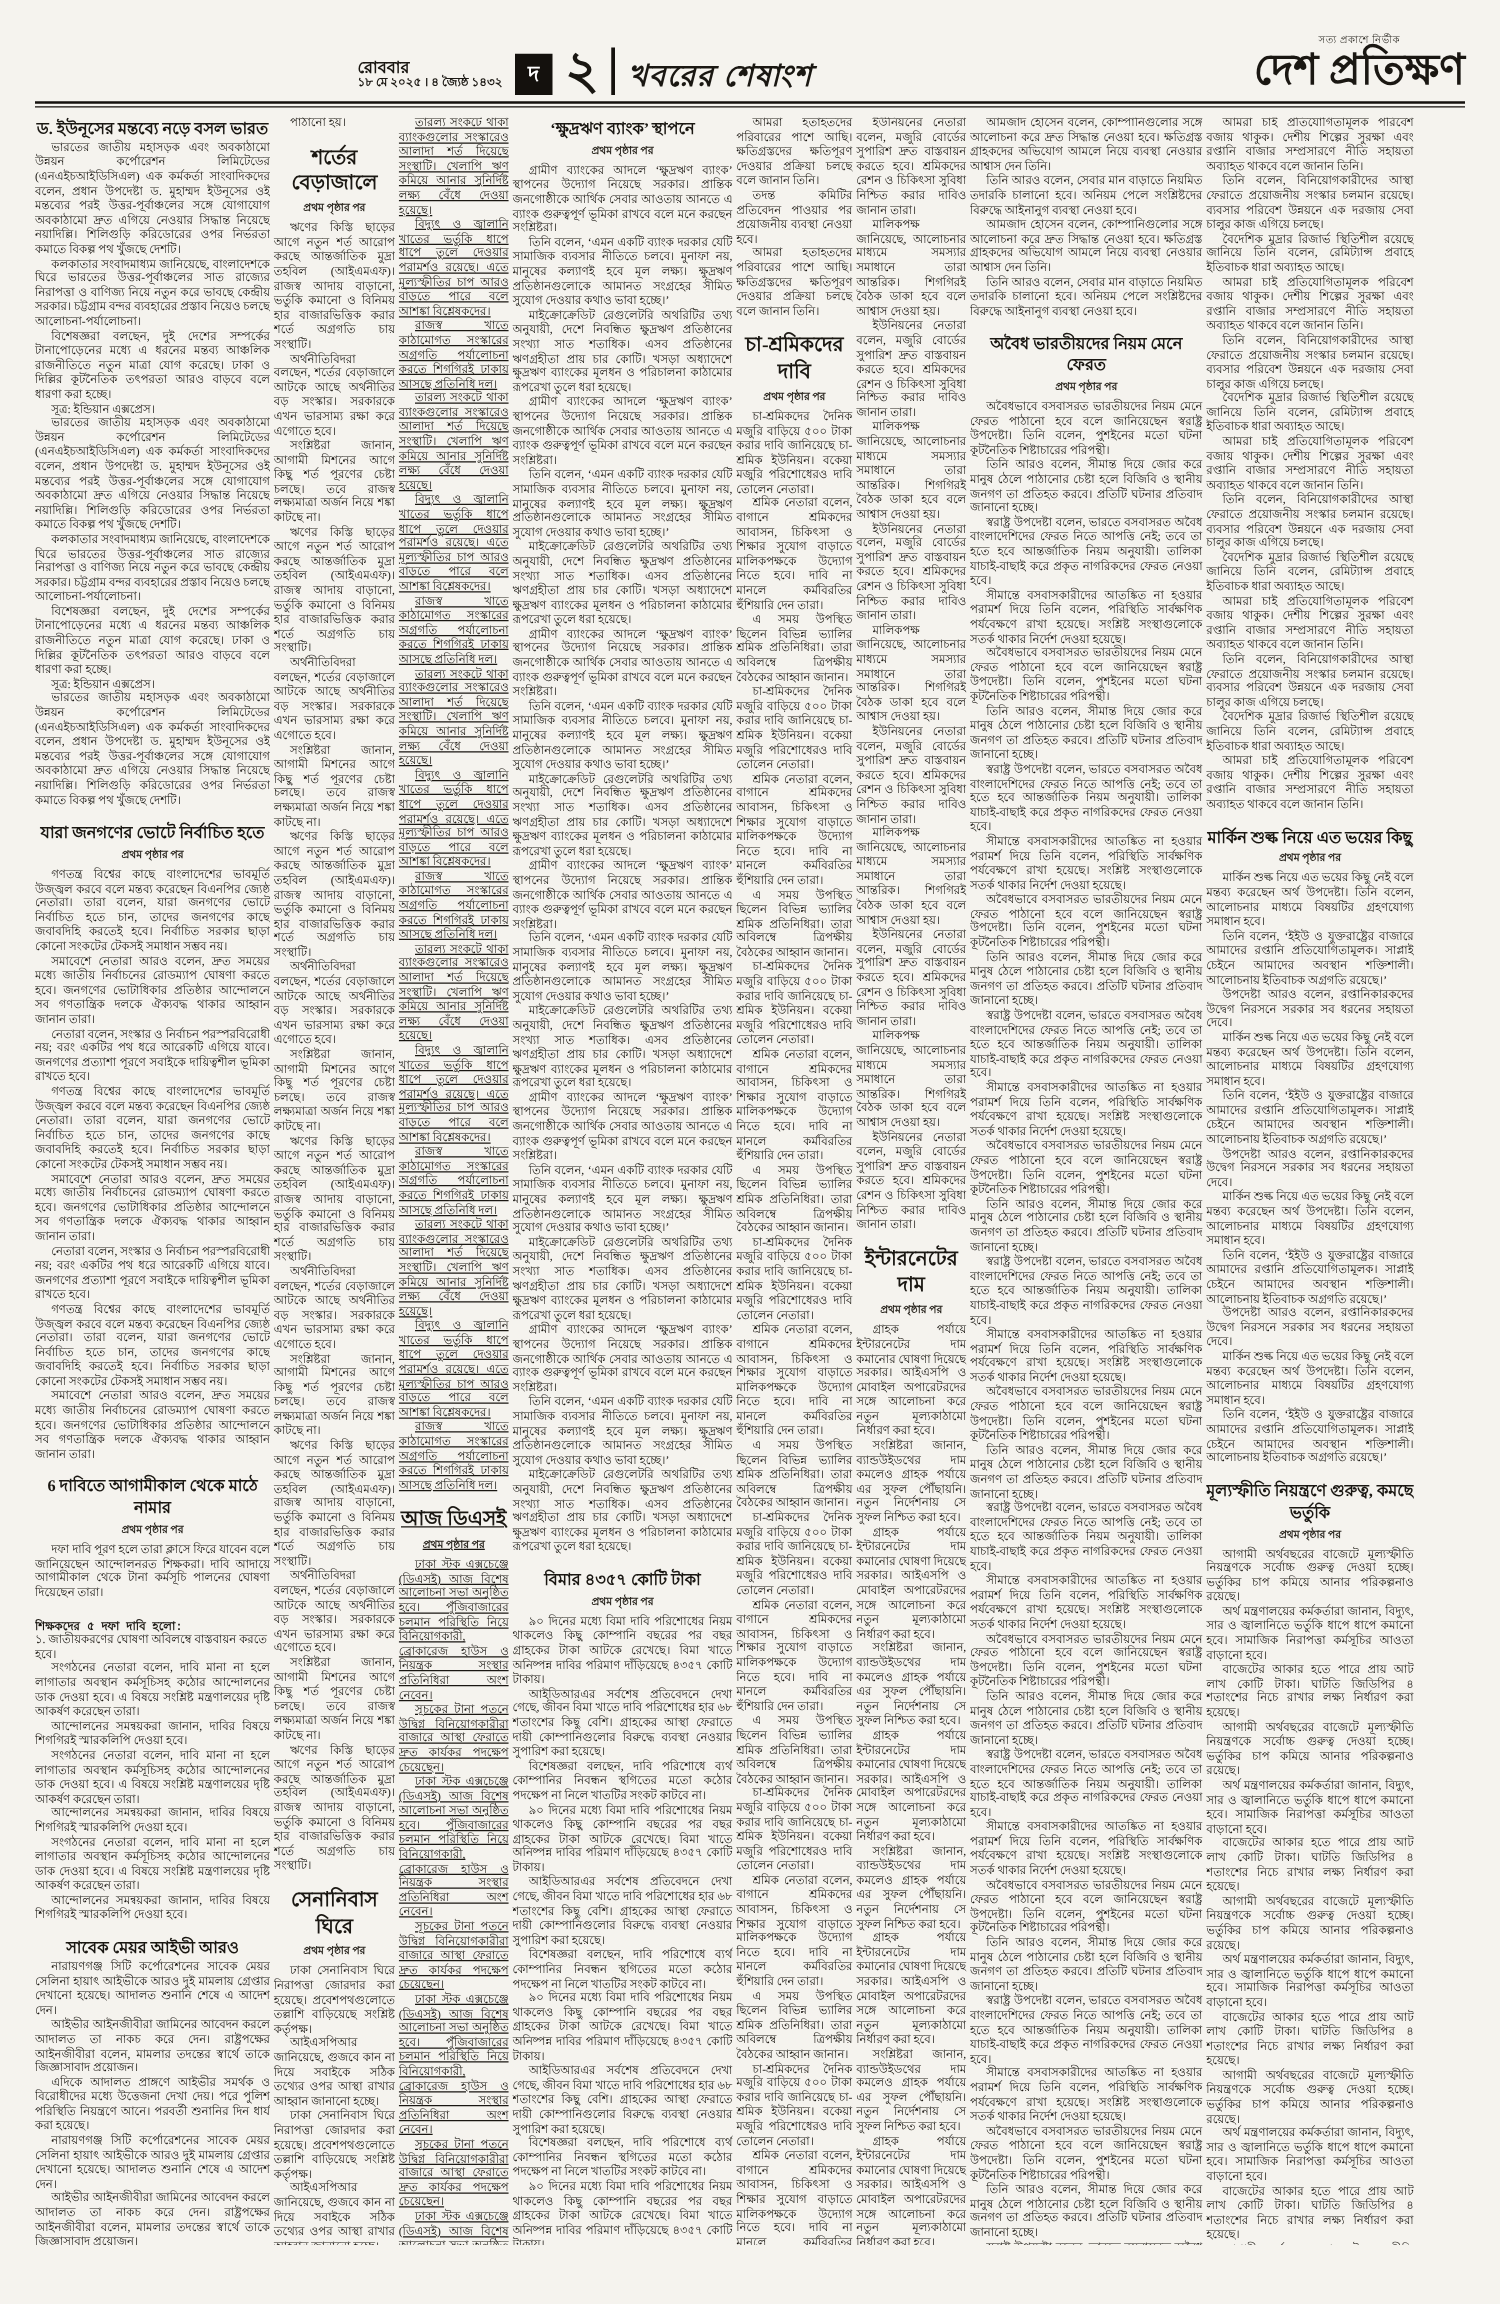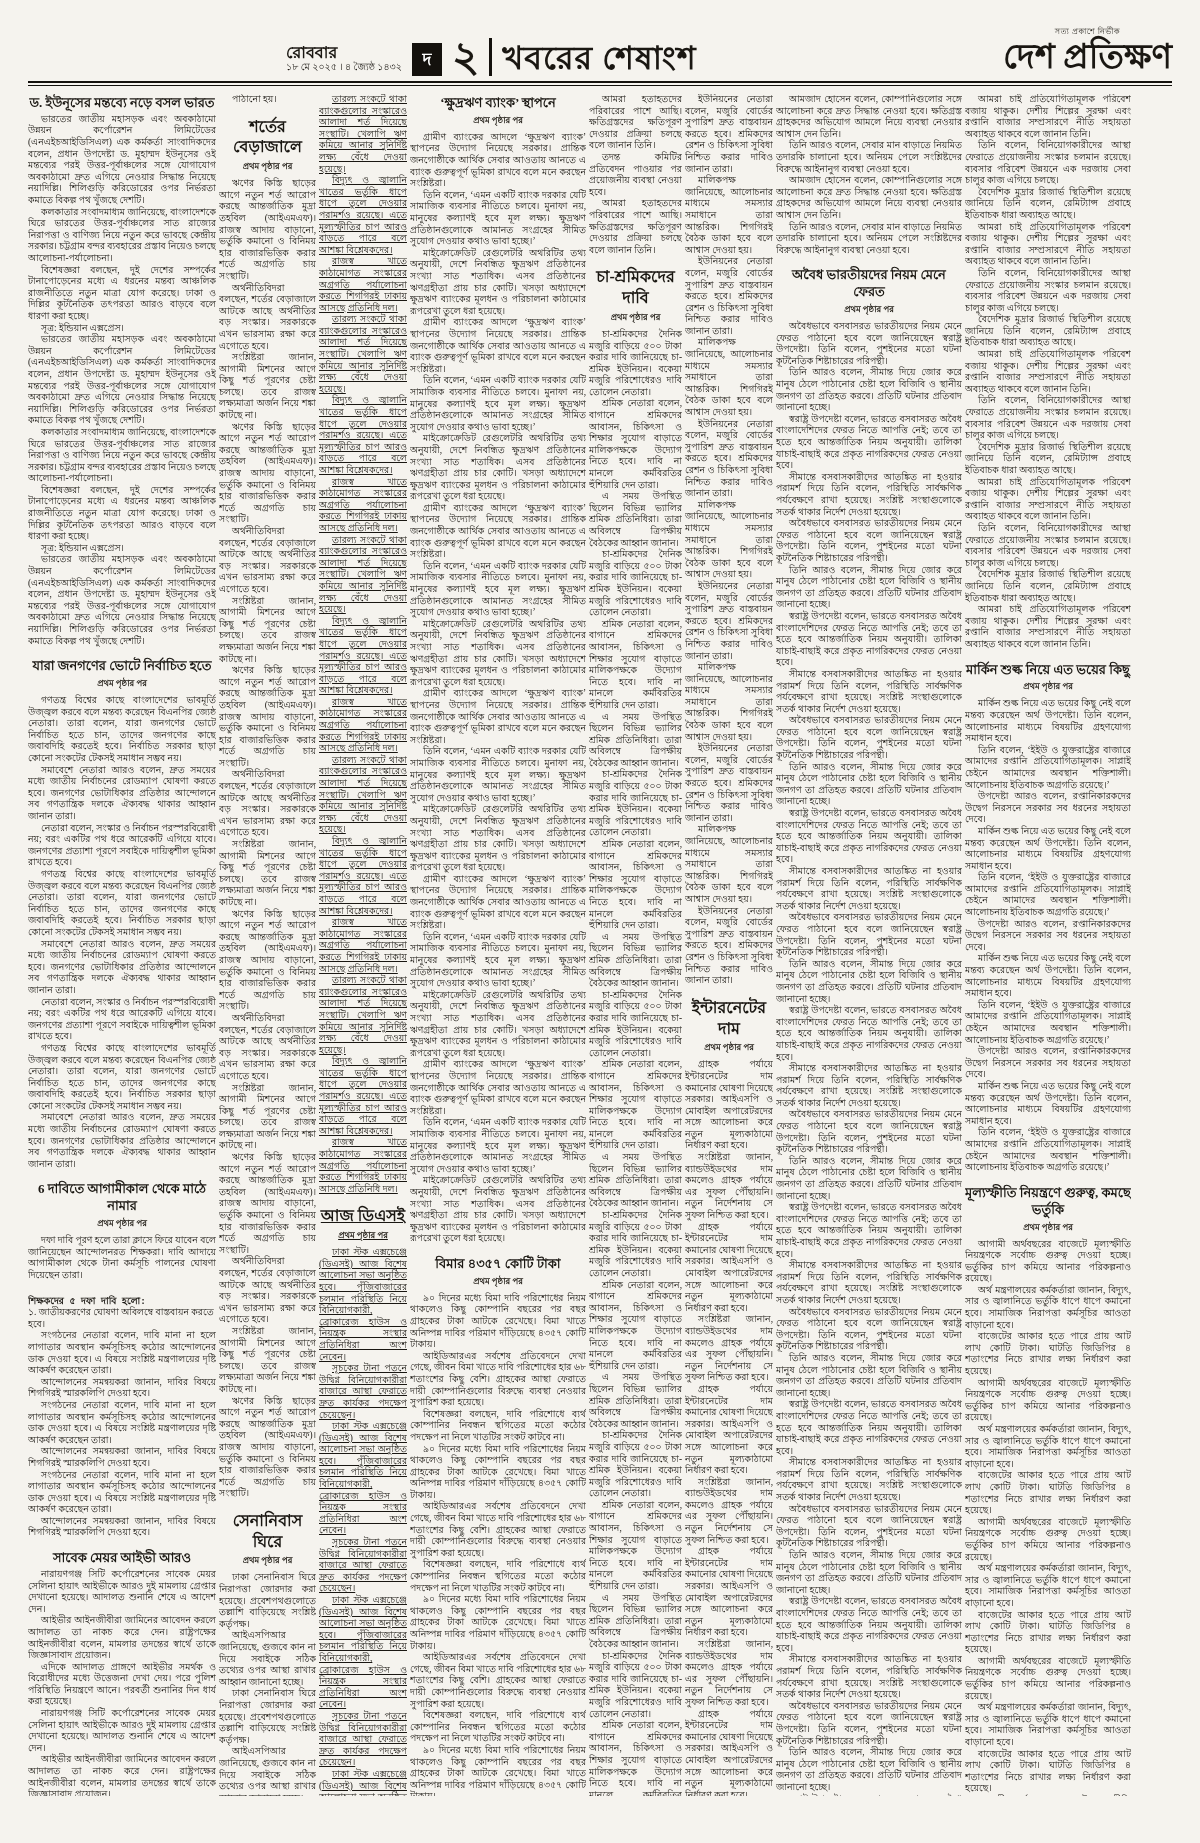--- a/index.html
+++ b/index.html
@@ -8,28 +8,28 @@
     height:1843px; overflow:hidden;
     background:#f5f3ee; color:#1a1712;
     font-family:"Liberation Serif","DejaVu Serif",serif;
   }
   .page { width:1200px; height:1843px; padding:24px 28px 20px; }
 
   
   .masthead { display:flex; align-items:flex-end; gap:10px; height:52px; }
   .mh-left-space { width:248px; flex:0 0 auto; }
   .mh-date { line-height:1.15; padding-bottom:3px; }
-  .mh-day { font-weight:bold; font-size:16px; }
-  .mh-datetext { font-size:9.5px; white-space:nowrap; }
+  .mh-day { font-weight:bold; font-size:13px; }
+  .mh-datetext { font-size:9.5px; white-space:nowrap;font-weight:bold; }
   .mh-logo-box { width:30px; height:33px; background:#14110d; color:#fff;
     display:flex; align-items:center; justify-content:center;
     font-weight:bold; font-size:17px; flex:0 0 auto; }
   .mh-pageno { font-size:42px; font-weight:bold; line-height:.85; }
   .mh-divider { width:3px; height:38px; background:#14110d; flex:0 0 auto; }
-  .mh-section { font-size:32px; font-weight:bold; letter-spacing:1px; line-height:1; padding-bottom:2px; }
+  .mh-section { font-size:24px; font-weight:bold; letter-spacing:1px; line-height:1; padding-bottom:2px;font-style:italic; }
   .mh-right { margin-left:auto; text-align:center; padding-bottom:2px; }
   .mh-tagline { font-size:8px; letter-spacing:.5px; margin-bottom:2px; color:#33302a; }
   .mh-paper { font-size:34px; font-weight:bold; line-height:1;font-family:Liberation Serif, serif; }
 
   hr.rule  { border:none; border-top:2.5px solid #14110d; margin:5px 0 2px; }
   hr.rule2 { border:none; border-top:1px solid #14110d; margin:0 0 8px; }
 
   
   .columns { display:flex; gap:3px; height:1702px; overflow:hidden; }
   .col { flex:0 0 auto; overflow:hidden; }

